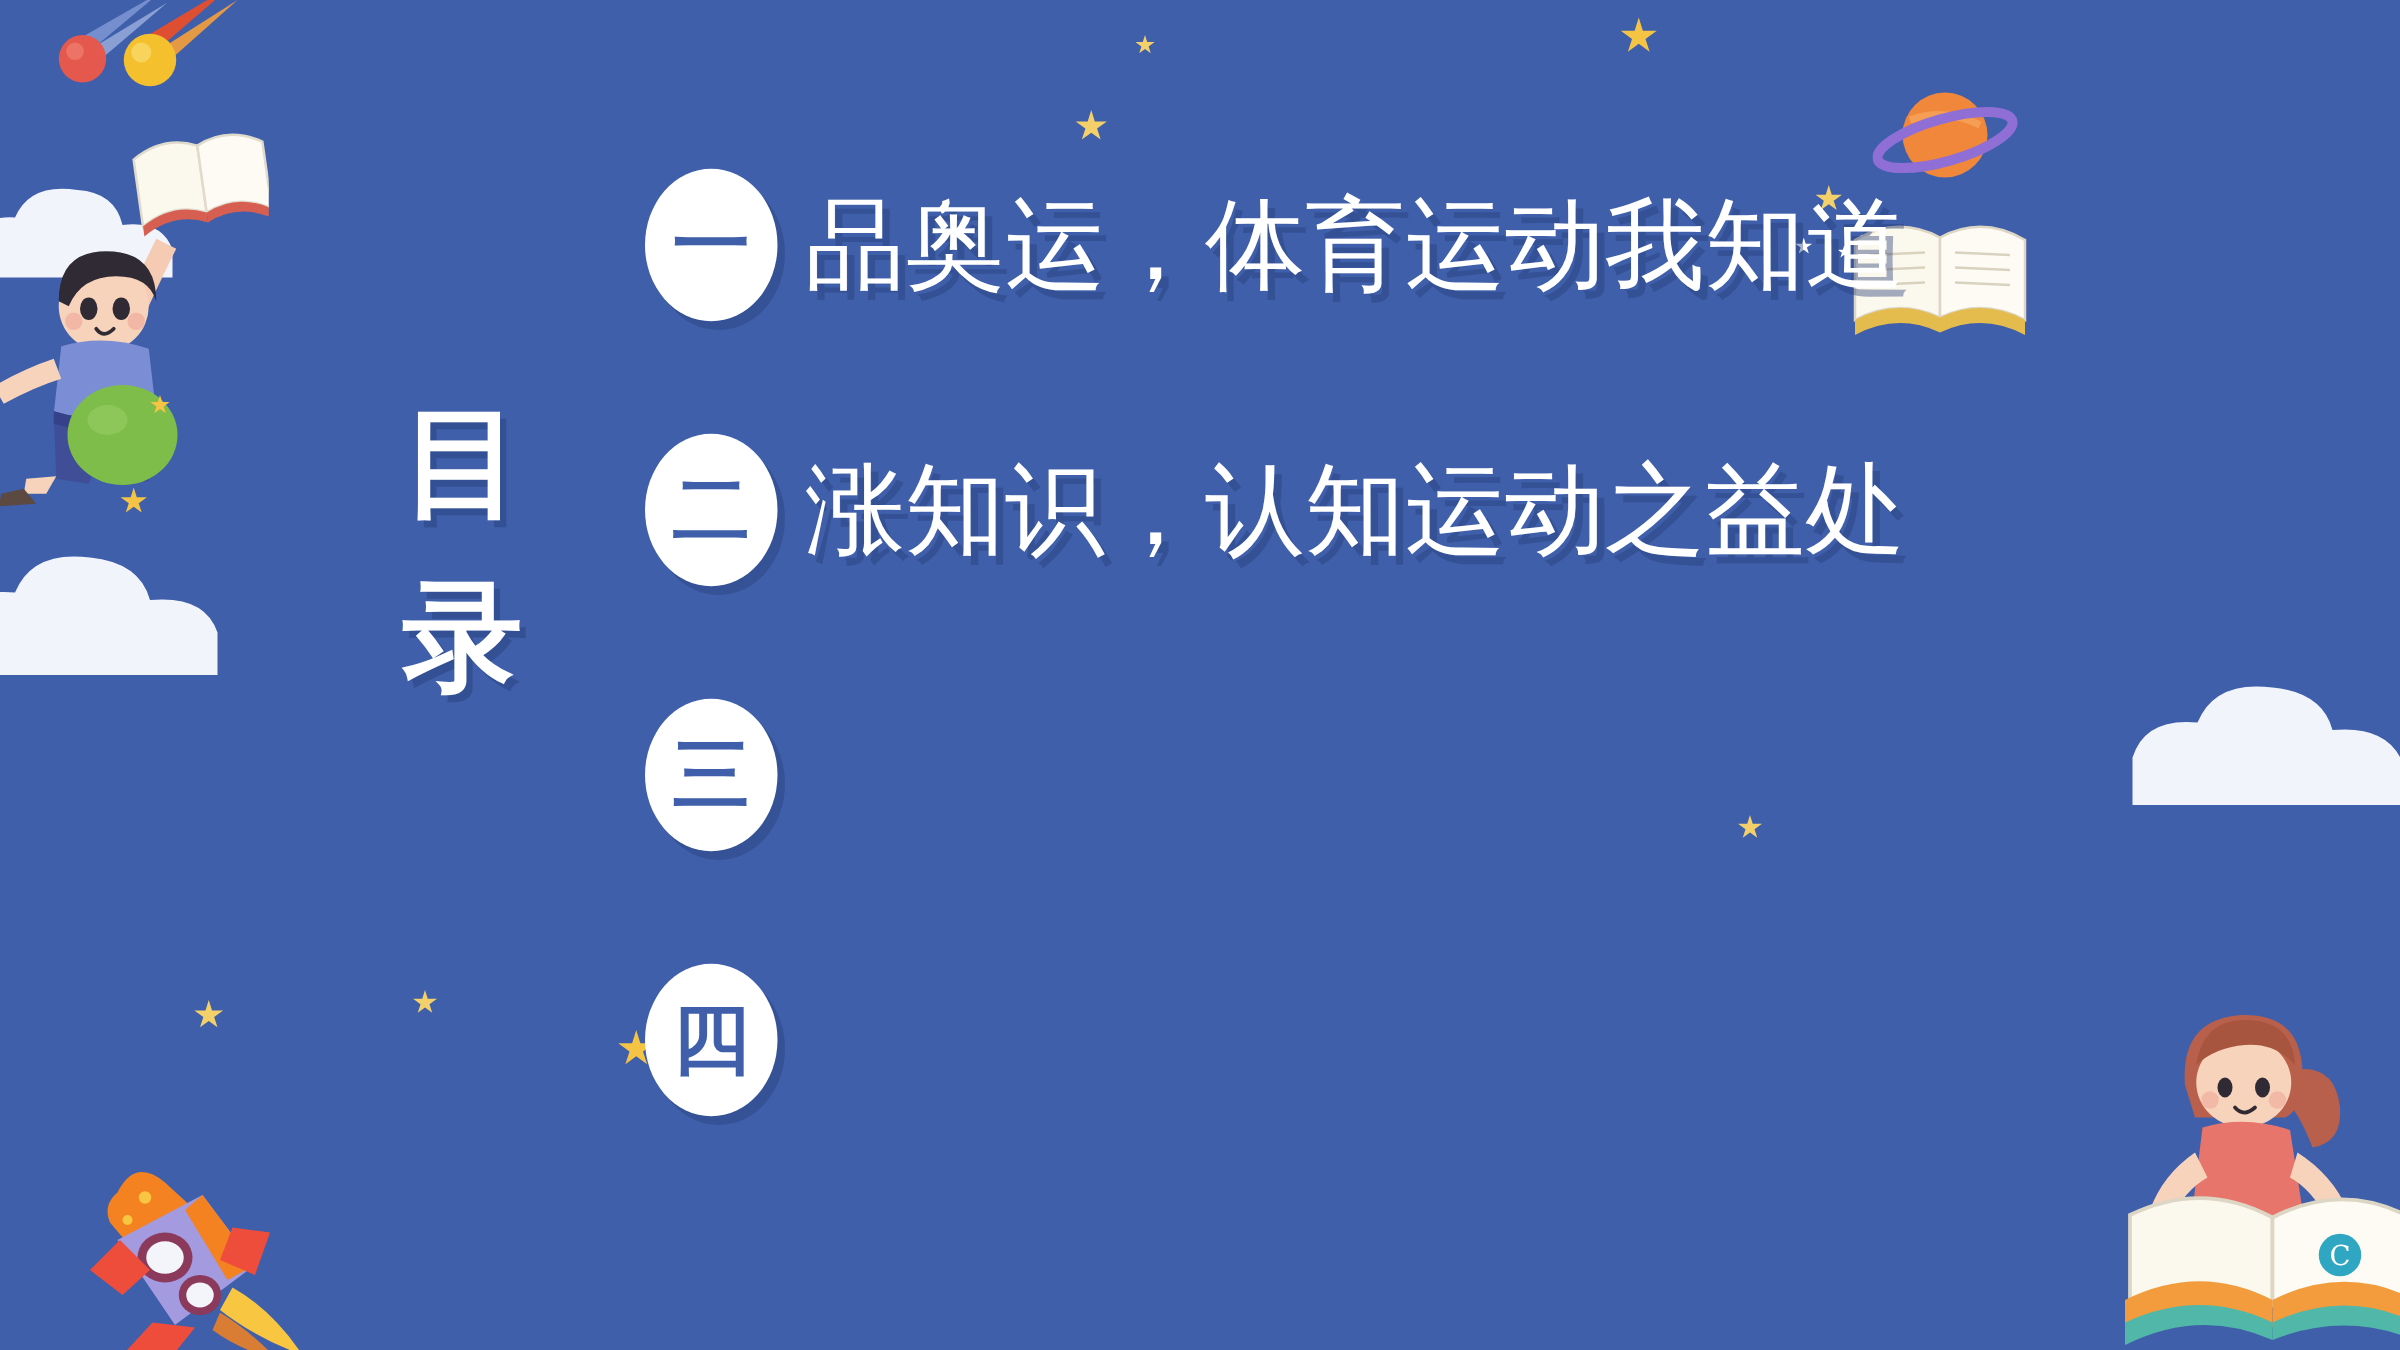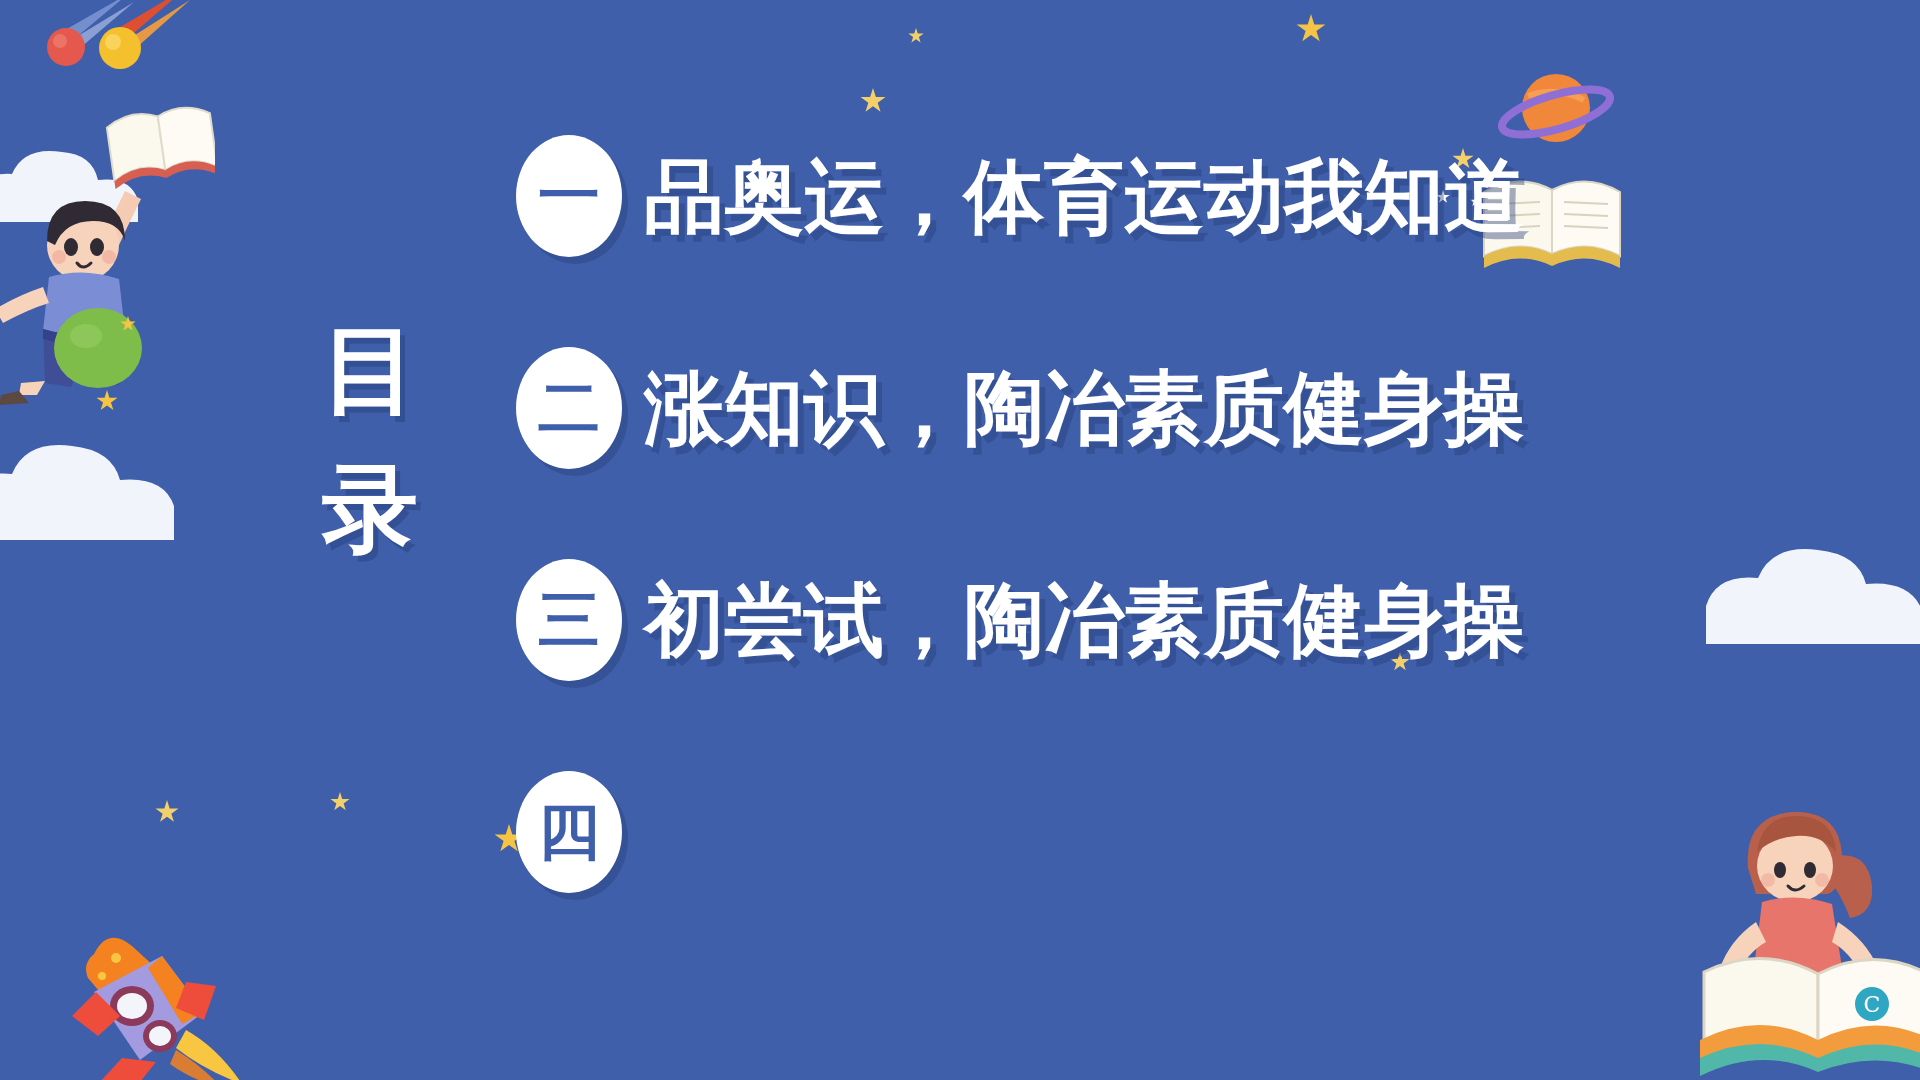--- a/index.html
+++ b/index.html
@@ -67,21 +67,21 @@
     font-family:"DejaVu Serif","Liberation Serif",serif;
     font-weight:700;
     font-size:62px;
     line-height:1;
     box-shadow:6px 7px 0 rgba(40,62,120,.40);
     margin-right:22px;
   }
   .row-text{
     color:#ffffff;
     font-family:"DejaVu Serif","Liberation Serif",serif;
-    font-weight:700;
+    font-weight:400;
     font-size:80px;
     line-height:1;
     white-space:nowrap;
     text-shadow:6px 7px 0 rgba(40,62,120,.42);
   }
 </style>
 </head>
 <body>
 
 <div id="slide">
@@ -239,26 +239,25 @@
 
     <div id="rows">
 
       <div class="row">
         <div class="num-badge">一</div>
         <div class="row-text">品奥运，体育运动我知道</div>
       </div>
 
       <div class="row">
         <div class="num-badge">二</div>
-        <div class="row-text">涨知识，陶冶素质健身操</div>
+        <div class="row-text">涨知识，认知运动之益处</div>
       </div>
 
       <div class="row">
         <div class="num-badge">三</div>
-        <div class="row-text">初尝试，陶冶素质健身操</div>
       </div>
 
       <div class="row">
         <div class="num-badge">四</div>
       </div>
 
     </div>
   </div>
 </div>
 

